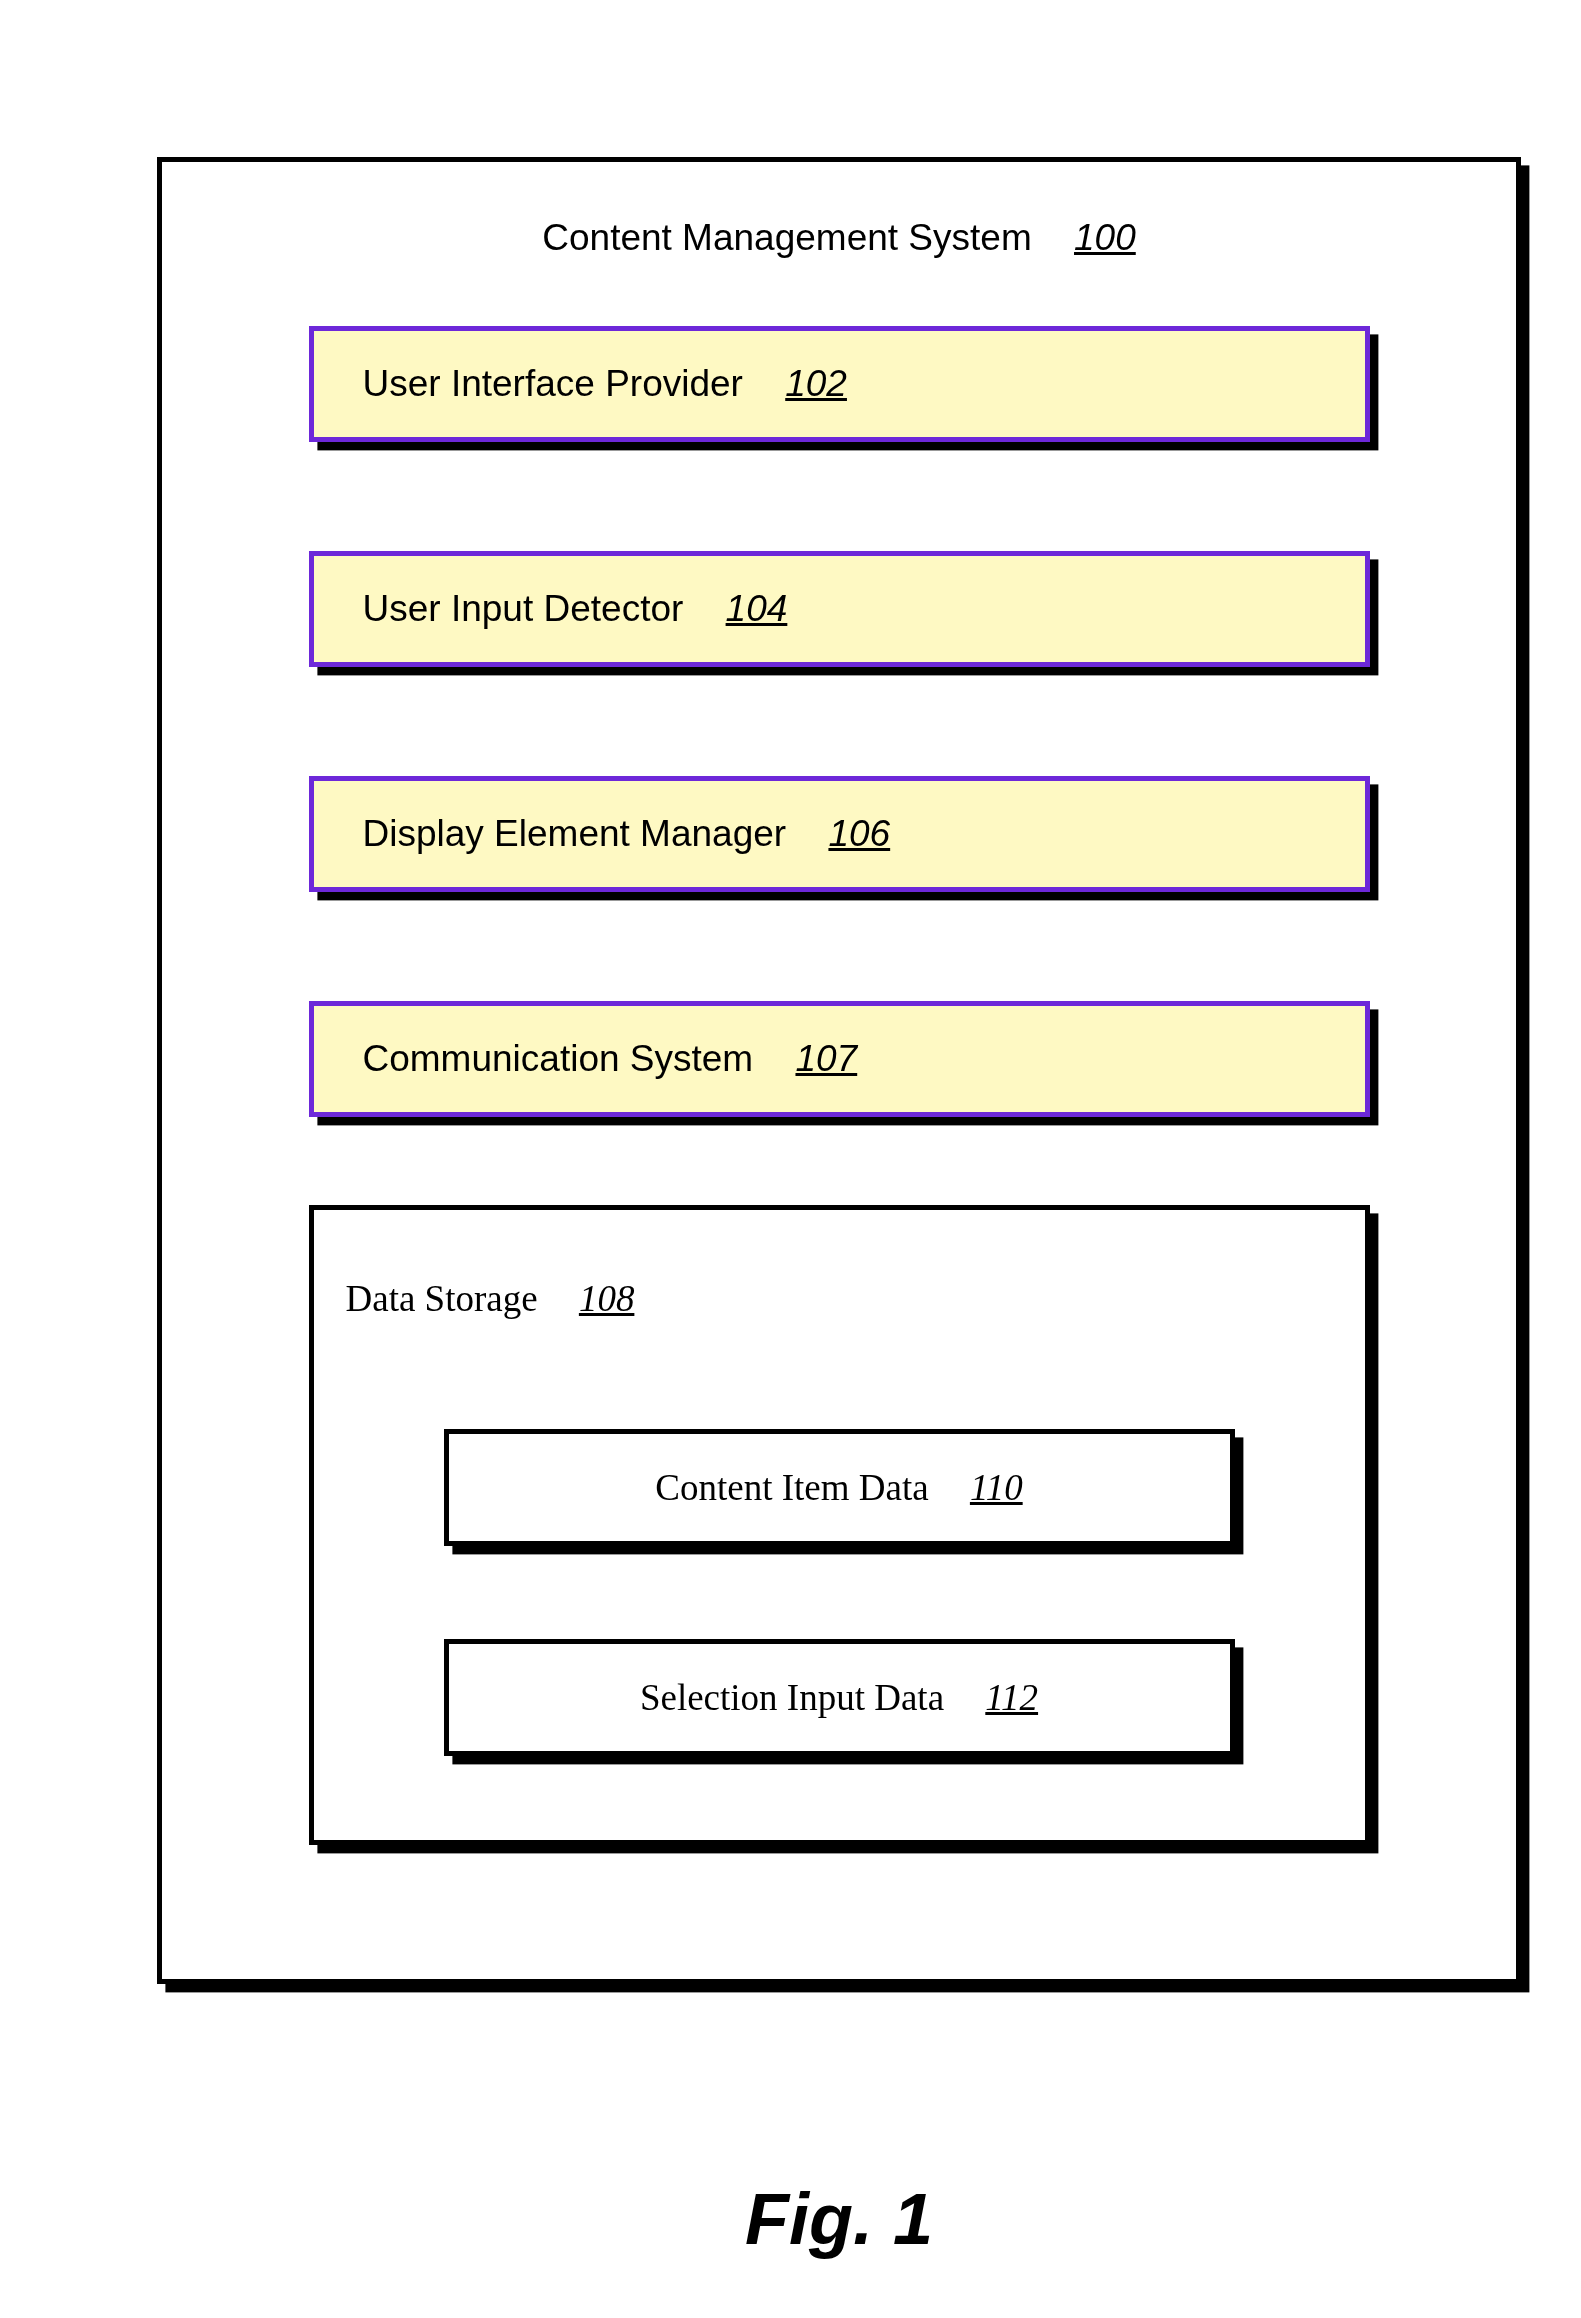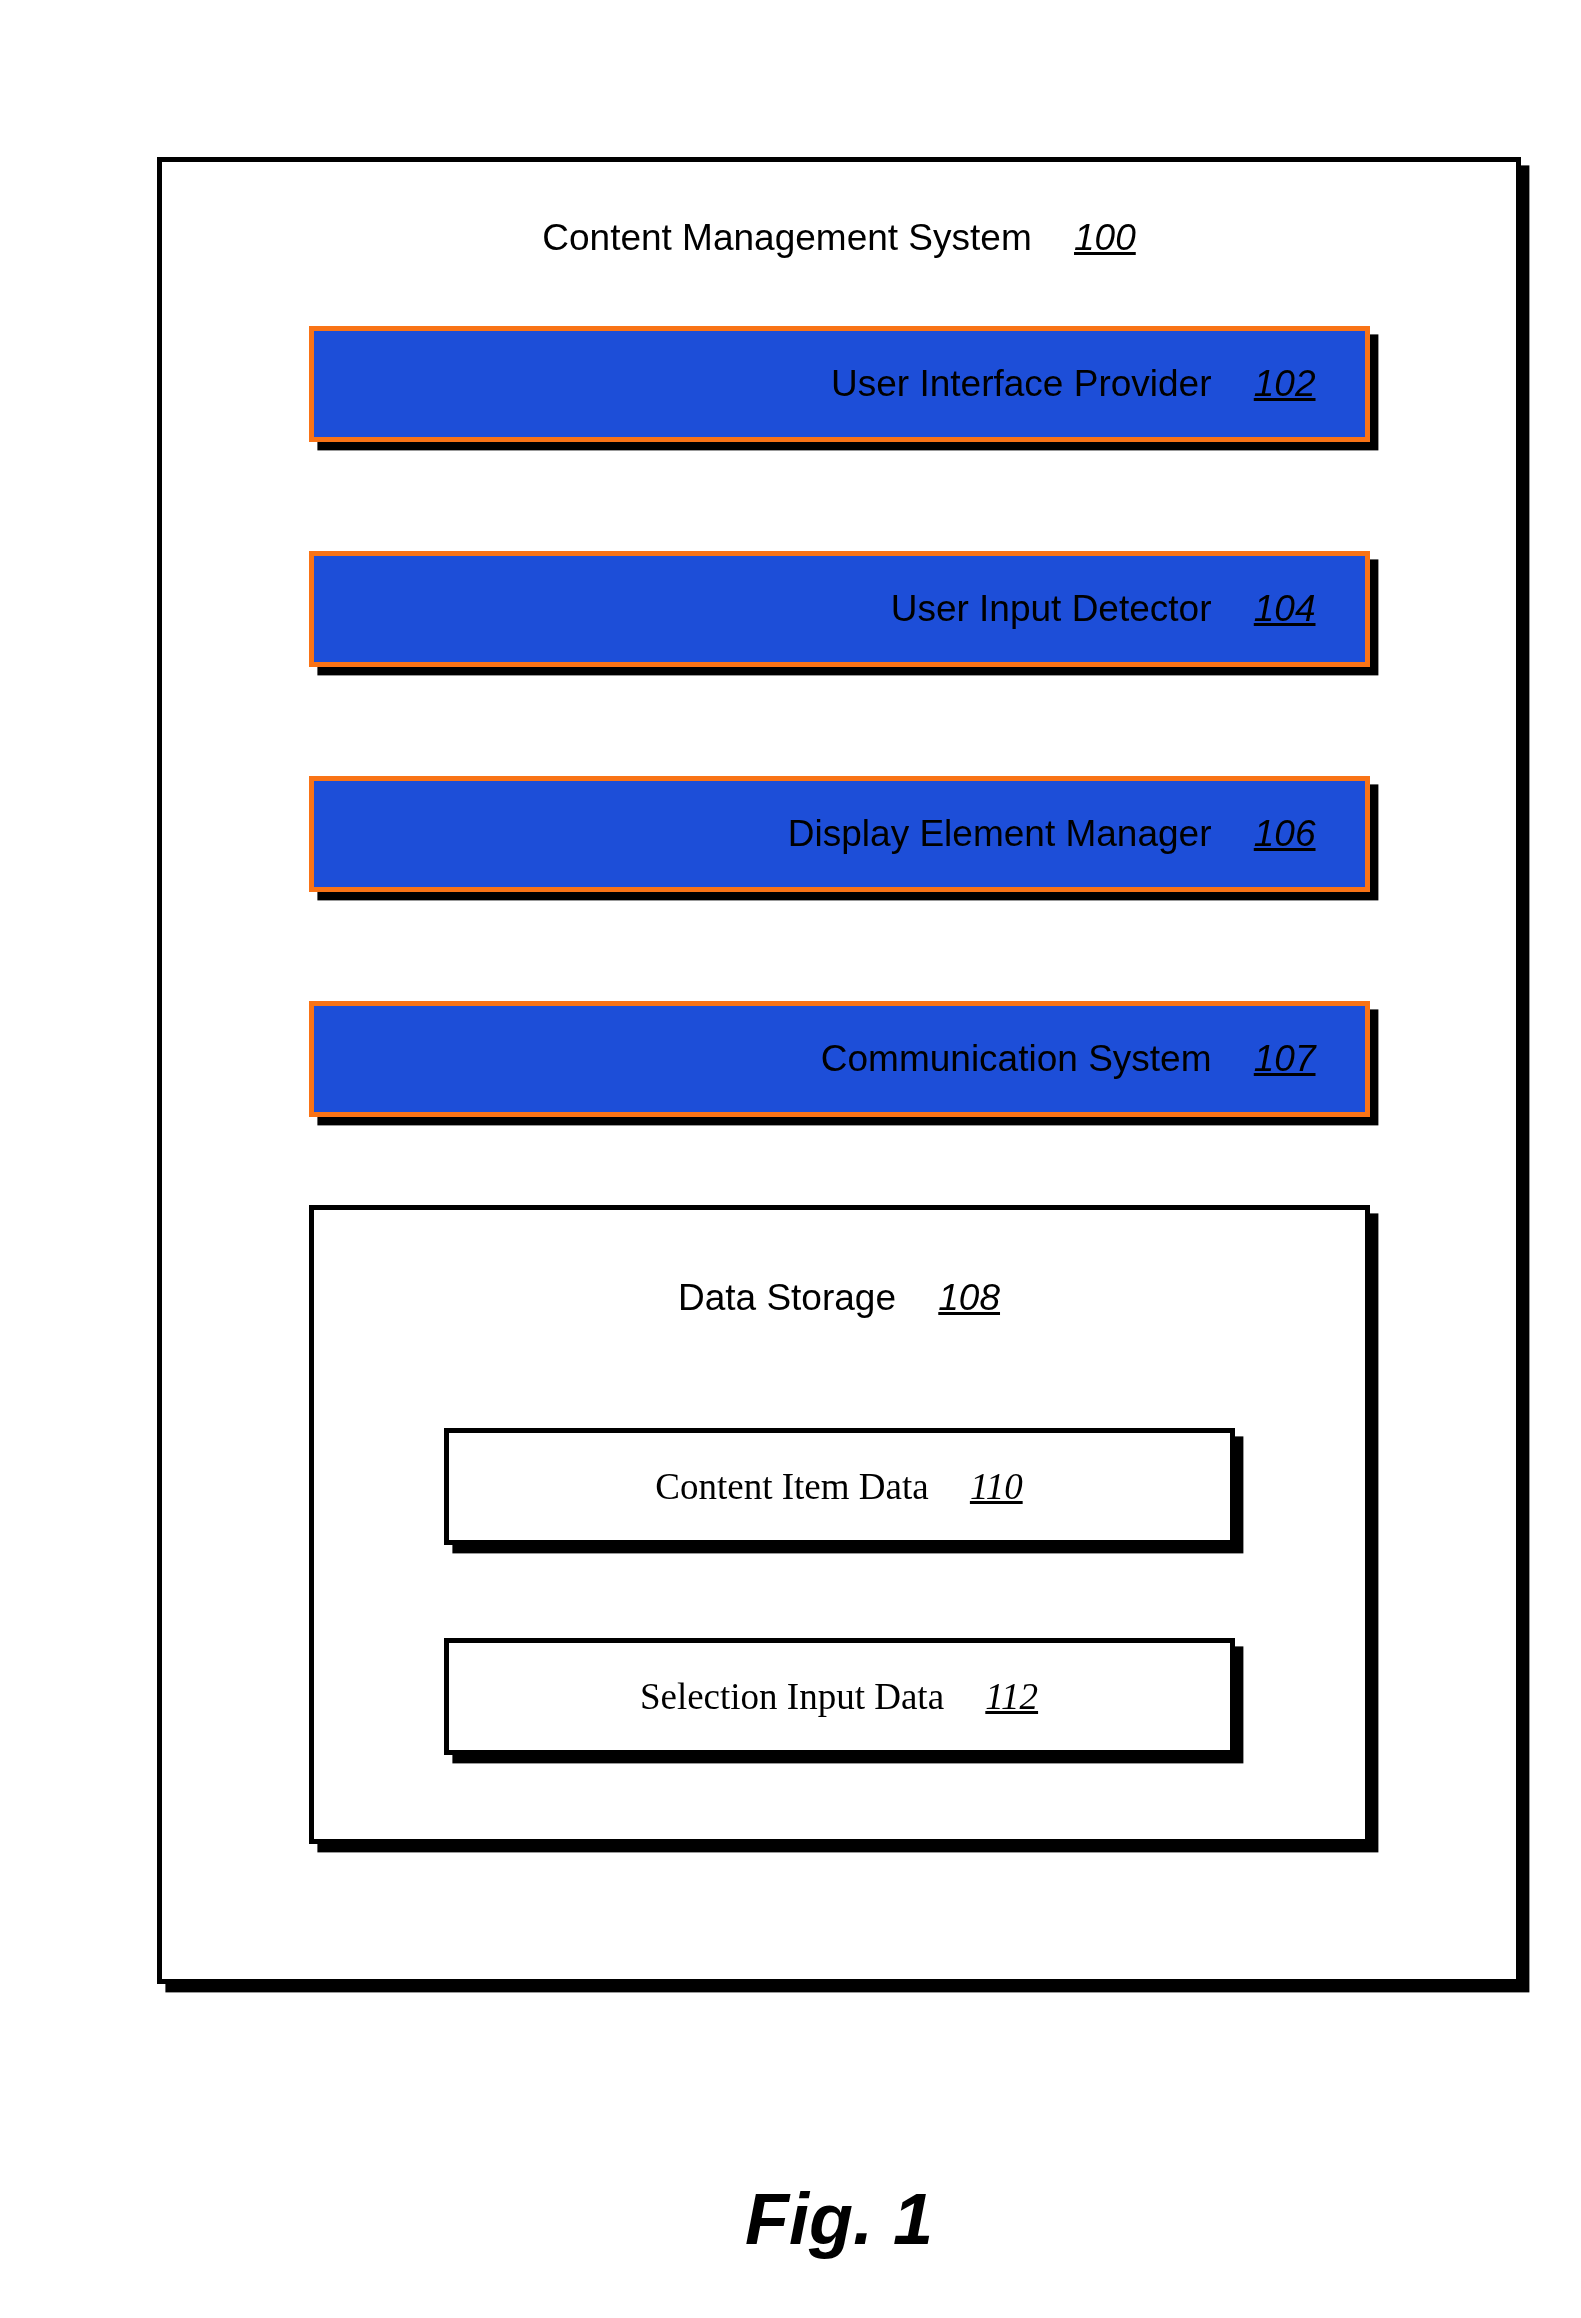--- a/index.html
+++ b/index.html
@@ -35,24 +35,24 @@
     }
     
     .system-title .ref {
       text-decoration: underline;
       font-style: italic;
     }
     
     .inner-box {
       margin: 0 auto 109px auto;
       width: 1061px;
-      border: 5px solid #f97316;
+      border: 5px solid #6d28d9;
       box-shadow: 8.4px 8.4px 0 #000;
-      background: #1d4ed8;
-      text-align: right;
+      background: #fef9c3;
+      text-align: left;
       padding: 32px 17px;
     }
     
     .inner-box.small-gap {
       margin-bottom: 88px;
     }
     
     .inner-box-label {
       font-size: 37px;
     }
@@ -66,23 +66,23 @@
       margin: 0 auto;
       width: 1061px;
       border: 5px solid #000;
       box-shadow: 8.4px 8.4px 0 #000;
       background: #fff;
       padding-top: 51px;
       padding-bottom: 84px;
     }
     
     .sub-container-title {
-      text-align: center;
       font-size: 37px;
       margin-bottom: 109px;
+      font-family: Liberation Serif, serif;
     }
     
     .nested-box {
       margin: 0 auto 93px auto;
       width: 791px;
       border: 5px solid #000;
       box-shadow: 8.4px 8.4px 0 #000;
       background: #fff;
       text-align: center;
       padding: 32px 17px;

